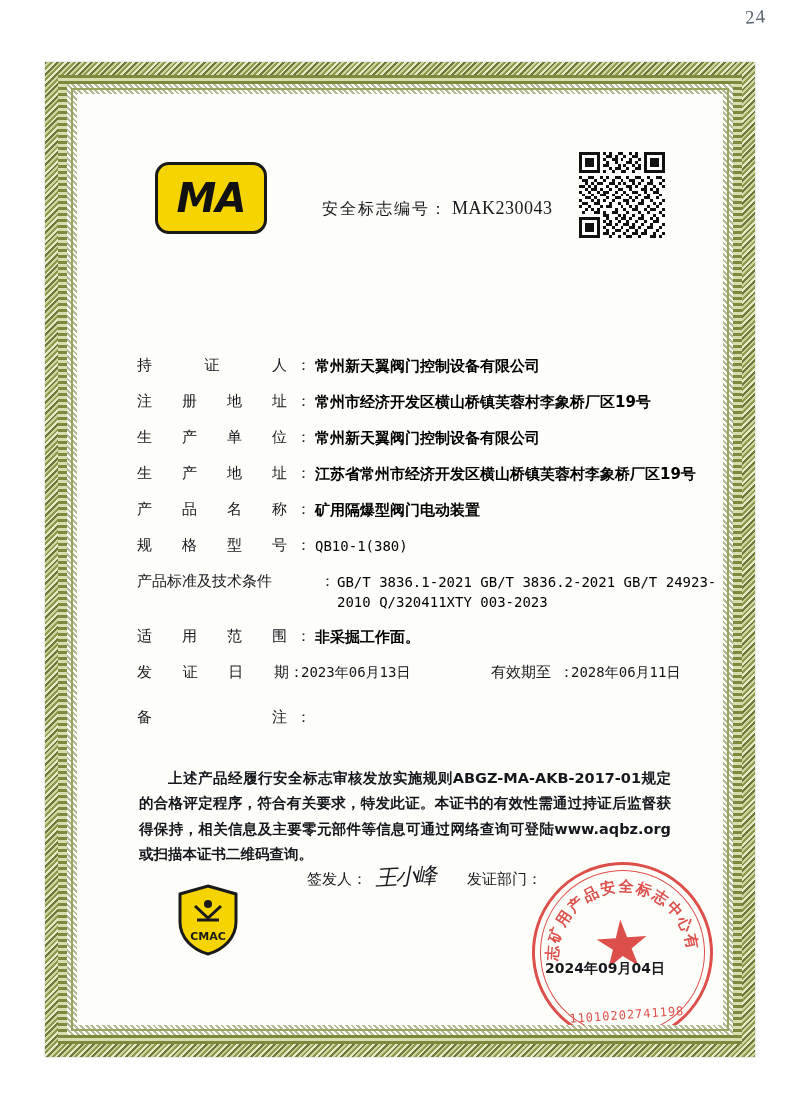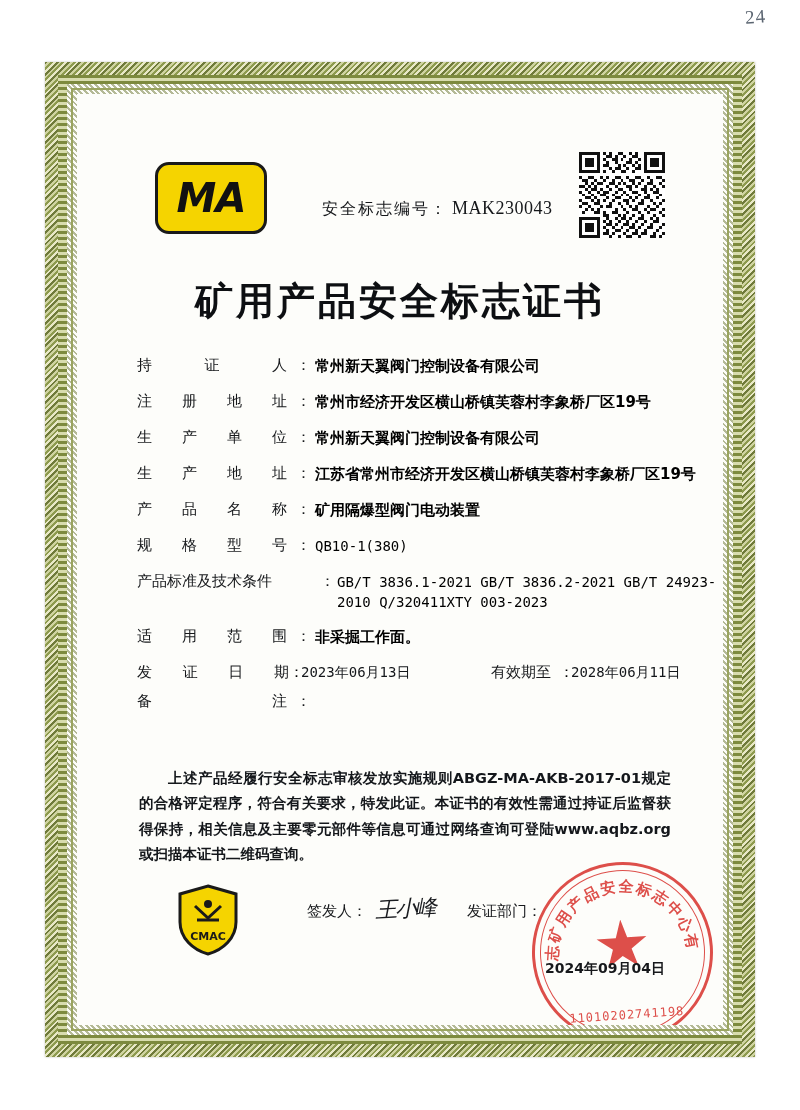--- a/index.html
+++ b/index.html
@@ -192,21 +192,21 @@
     width: 176px;
     flex: 0 0 176px;
     text-align-last: left;
   }
   .row.wide .colon { width: 10px; flex: 0 0 10px; }
 
   
   .daterow {
     display: flex;
     align-items: baseline;
-    margin-bottom: 10px;
+    margin-bottom: 26px;
   }
   .daterow .lab {
     width: 152px;
     flex: 0 0 152px;
     text-align: justify;
     text-align-last: justify;
     font-family: "DejaVu Sans", sans-serif;
     font-size: 15px;
     color: #16181b;
   }
@@ -250,21 +250,21 @@
     left: 100px;
     top: 790px;
     width: 62px;
     height: 72px;
   }
 
   
   .sign-area {
     position: absolute;
     left: 230px;
-    top: 800px;
+    top: 768px;
     display: flex;
     align-items: baseline;
     font-family: "DejaVu Sans", sans-serif;
     font-size: 15px;
     color: #16181b;
   }
   .sign-area .sig-name {
     font-family: "Liberation Serif", serif;
     font-style: italic;
     font-size: 22px;
@@ -576,21 +576,20 @@
             <rect x="24" y="28" width="2" height="1"></rect>
             <rect x="27" y="28" width="1" height="1"></rect>
         </g>
       </svg>
     </div>
 
     <div class="serial">
       <span class="label">安全标志编号：</span><span class="value">MAK230043</span>
     </div>
 
-    <div class="title">矿用产品安全标志证书</div>
 
     <div class="fields">
 
       <div class="row">
         <div class="lab">持 证 人</div>
         <div class="colon">：</div>
         <div class="val">常州新天翼阀门控制设备有限公司</div>
       </div>
 
       <div class="row">

